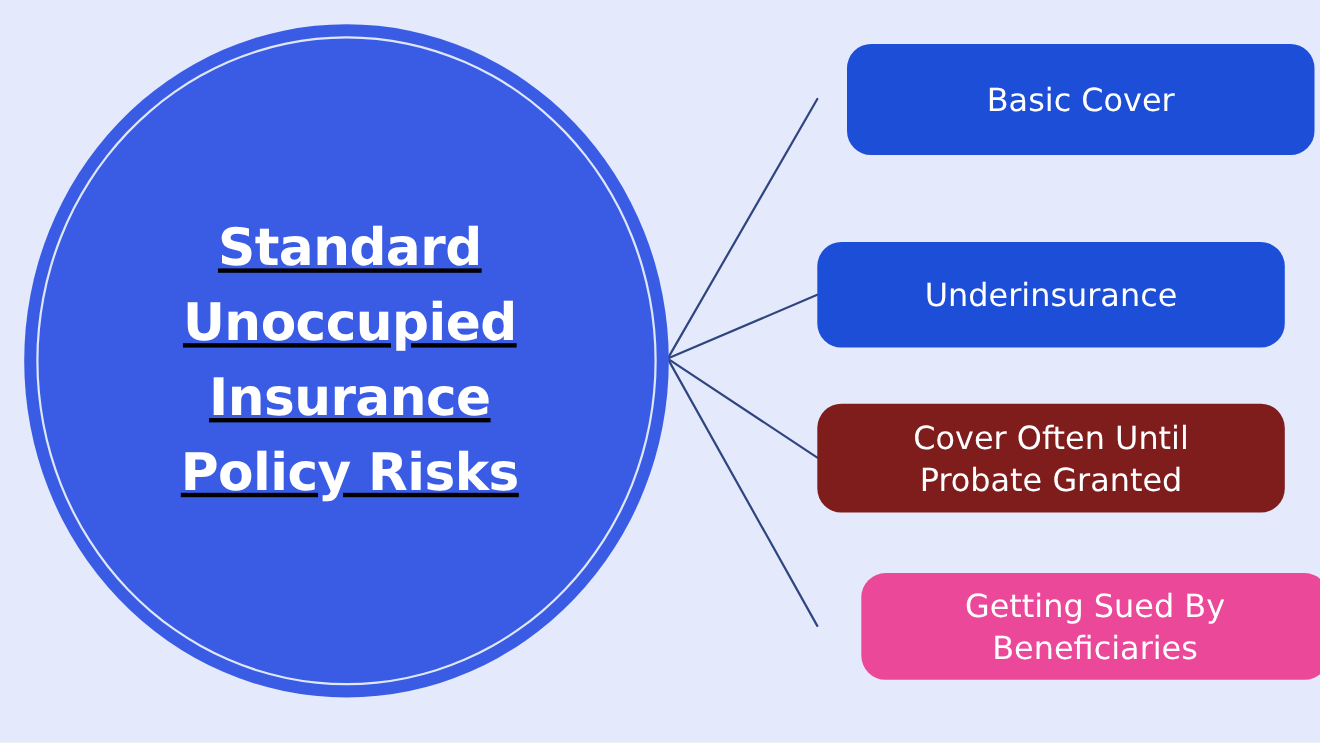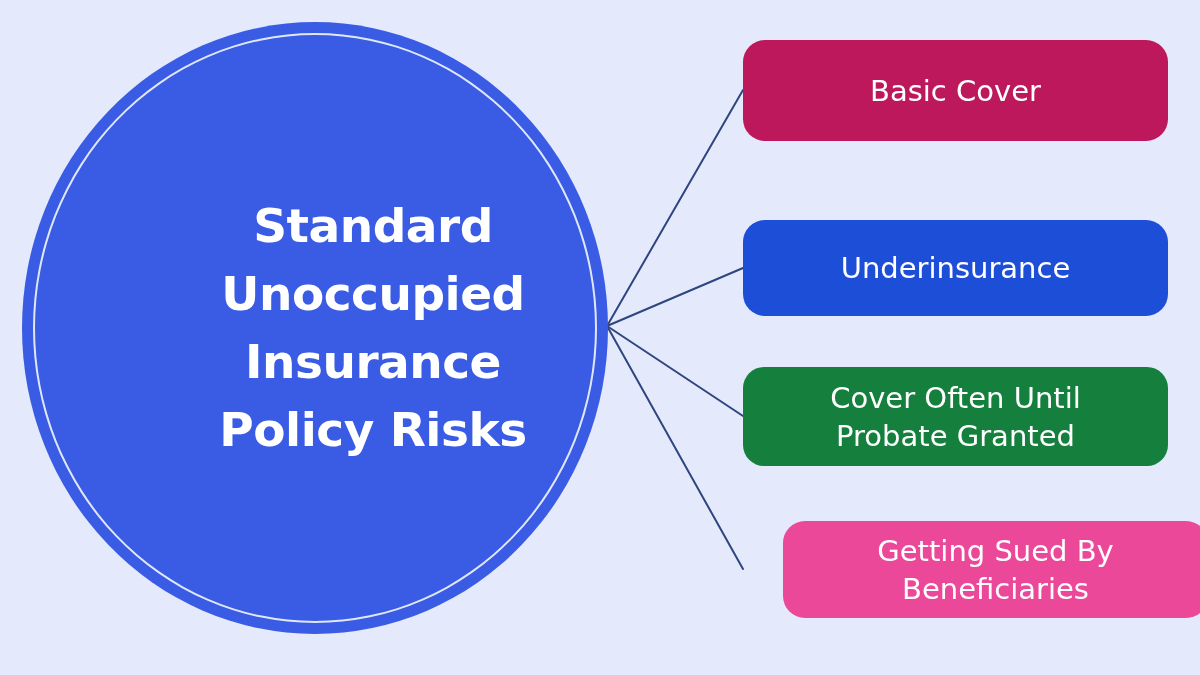--- a/index.html
+++ b/index.html
@@ -35,21 +35,22 @@
     position: absolute;
     left: 22px;
     top: 22px;
     width: 586px;
     height: 612px;
     border-radius: 50%;
     background: #3a5ce5;
     z-index: 2;
     display: flex;
     align-items: center;
-    justify-content: flex-end;
+    justify-content: center;
+    text-decoration: underline;
   }
   #central-node-ring {
     position: absolute;
     left: 11px;
     top: 11px;
     right: 11px;
     bottom: 11px;
     border-radius: 50%;
     border: 2px solid #dfe7fb;
     pointer-events: none;
@@ -114,29 +115,29 @@
   </svg>
 
   <div id="central-node" style="background: rgb(58, 92, 229);">
     <div id="central-node-ring" style="border-color: rgb(223, 231, 251);"></div>
     <div id="central-node-label" style="color: rgb(255, 255, 255);">Standard
 Unoccupied
 Insurance
 Policy Risks</div>
   </div>
 
-  <div class="branch-node" id="branch-node-0" style="background: #be185d;">
+  <div class="branch-node" id="branch-node-0" style="background: #1d4ed8; margin-left: 27px;">
     <div class="branch-node-label" style="color: rgb(255, 255, 255);">Basic Cover</div>
   </div>
 
   <div class="branch-node" id="branch-node-1" style="background: #1d4ed8;">
     <div class="branch-node-label" style="color: rgb(255, 255, 255);">Underinsurance</div>
   </div>
 
-  <div class="branch-node" id="branch-node-2" style="background: #15803d; border-radius: 21px;">
+  <div class="branch-node" id="branch-node-2" style="background: #7f1d1d;">
     <div class="branch-node-label" style="color: rgb(255, 255, 255);">Cover Often Until
 Probate Granted</div>
   </div>
 
   <div class="branch-node" id="branch-node-3" style="background: #ec4899; margin-left: 40px;">
     <div class="branch-node-label" style="color: rgb(255, 255, 255);">Getting Sued By
 Beneficiaries</div>
   </div>
 
 </div>

